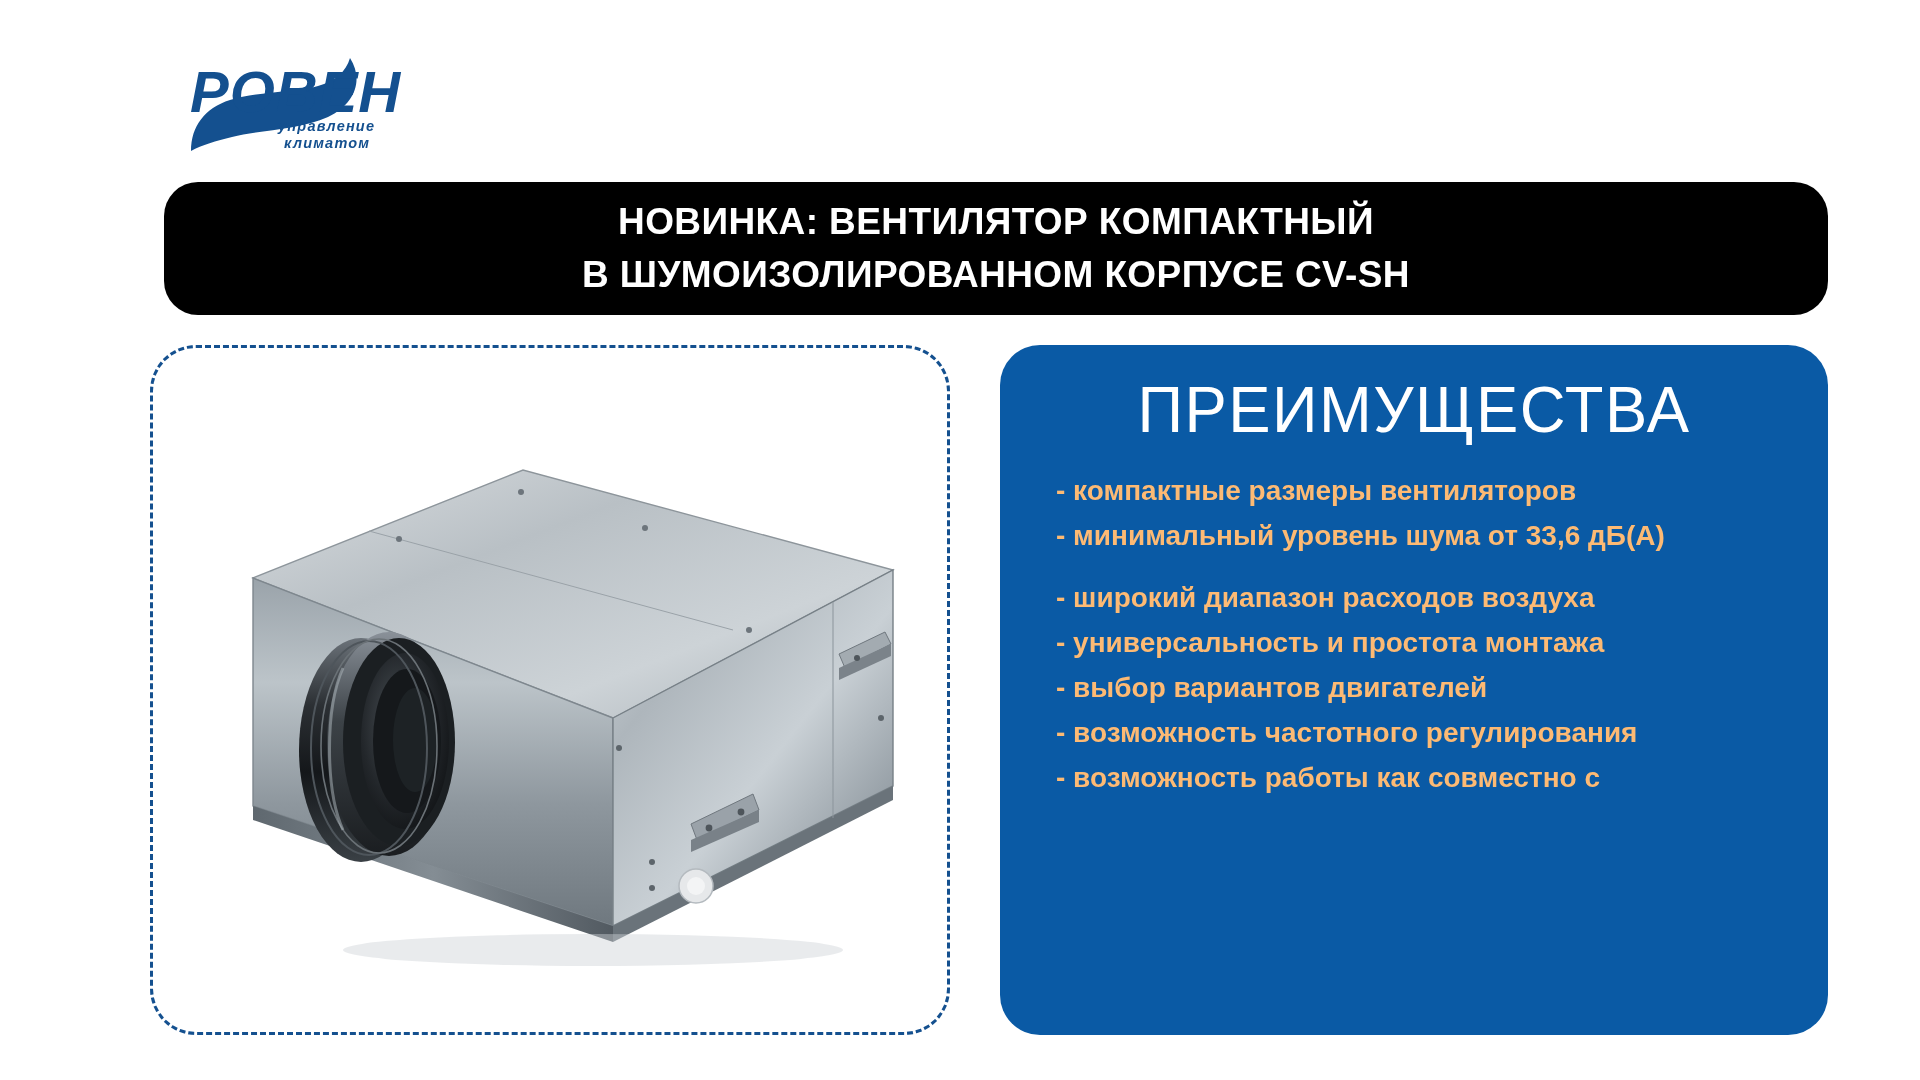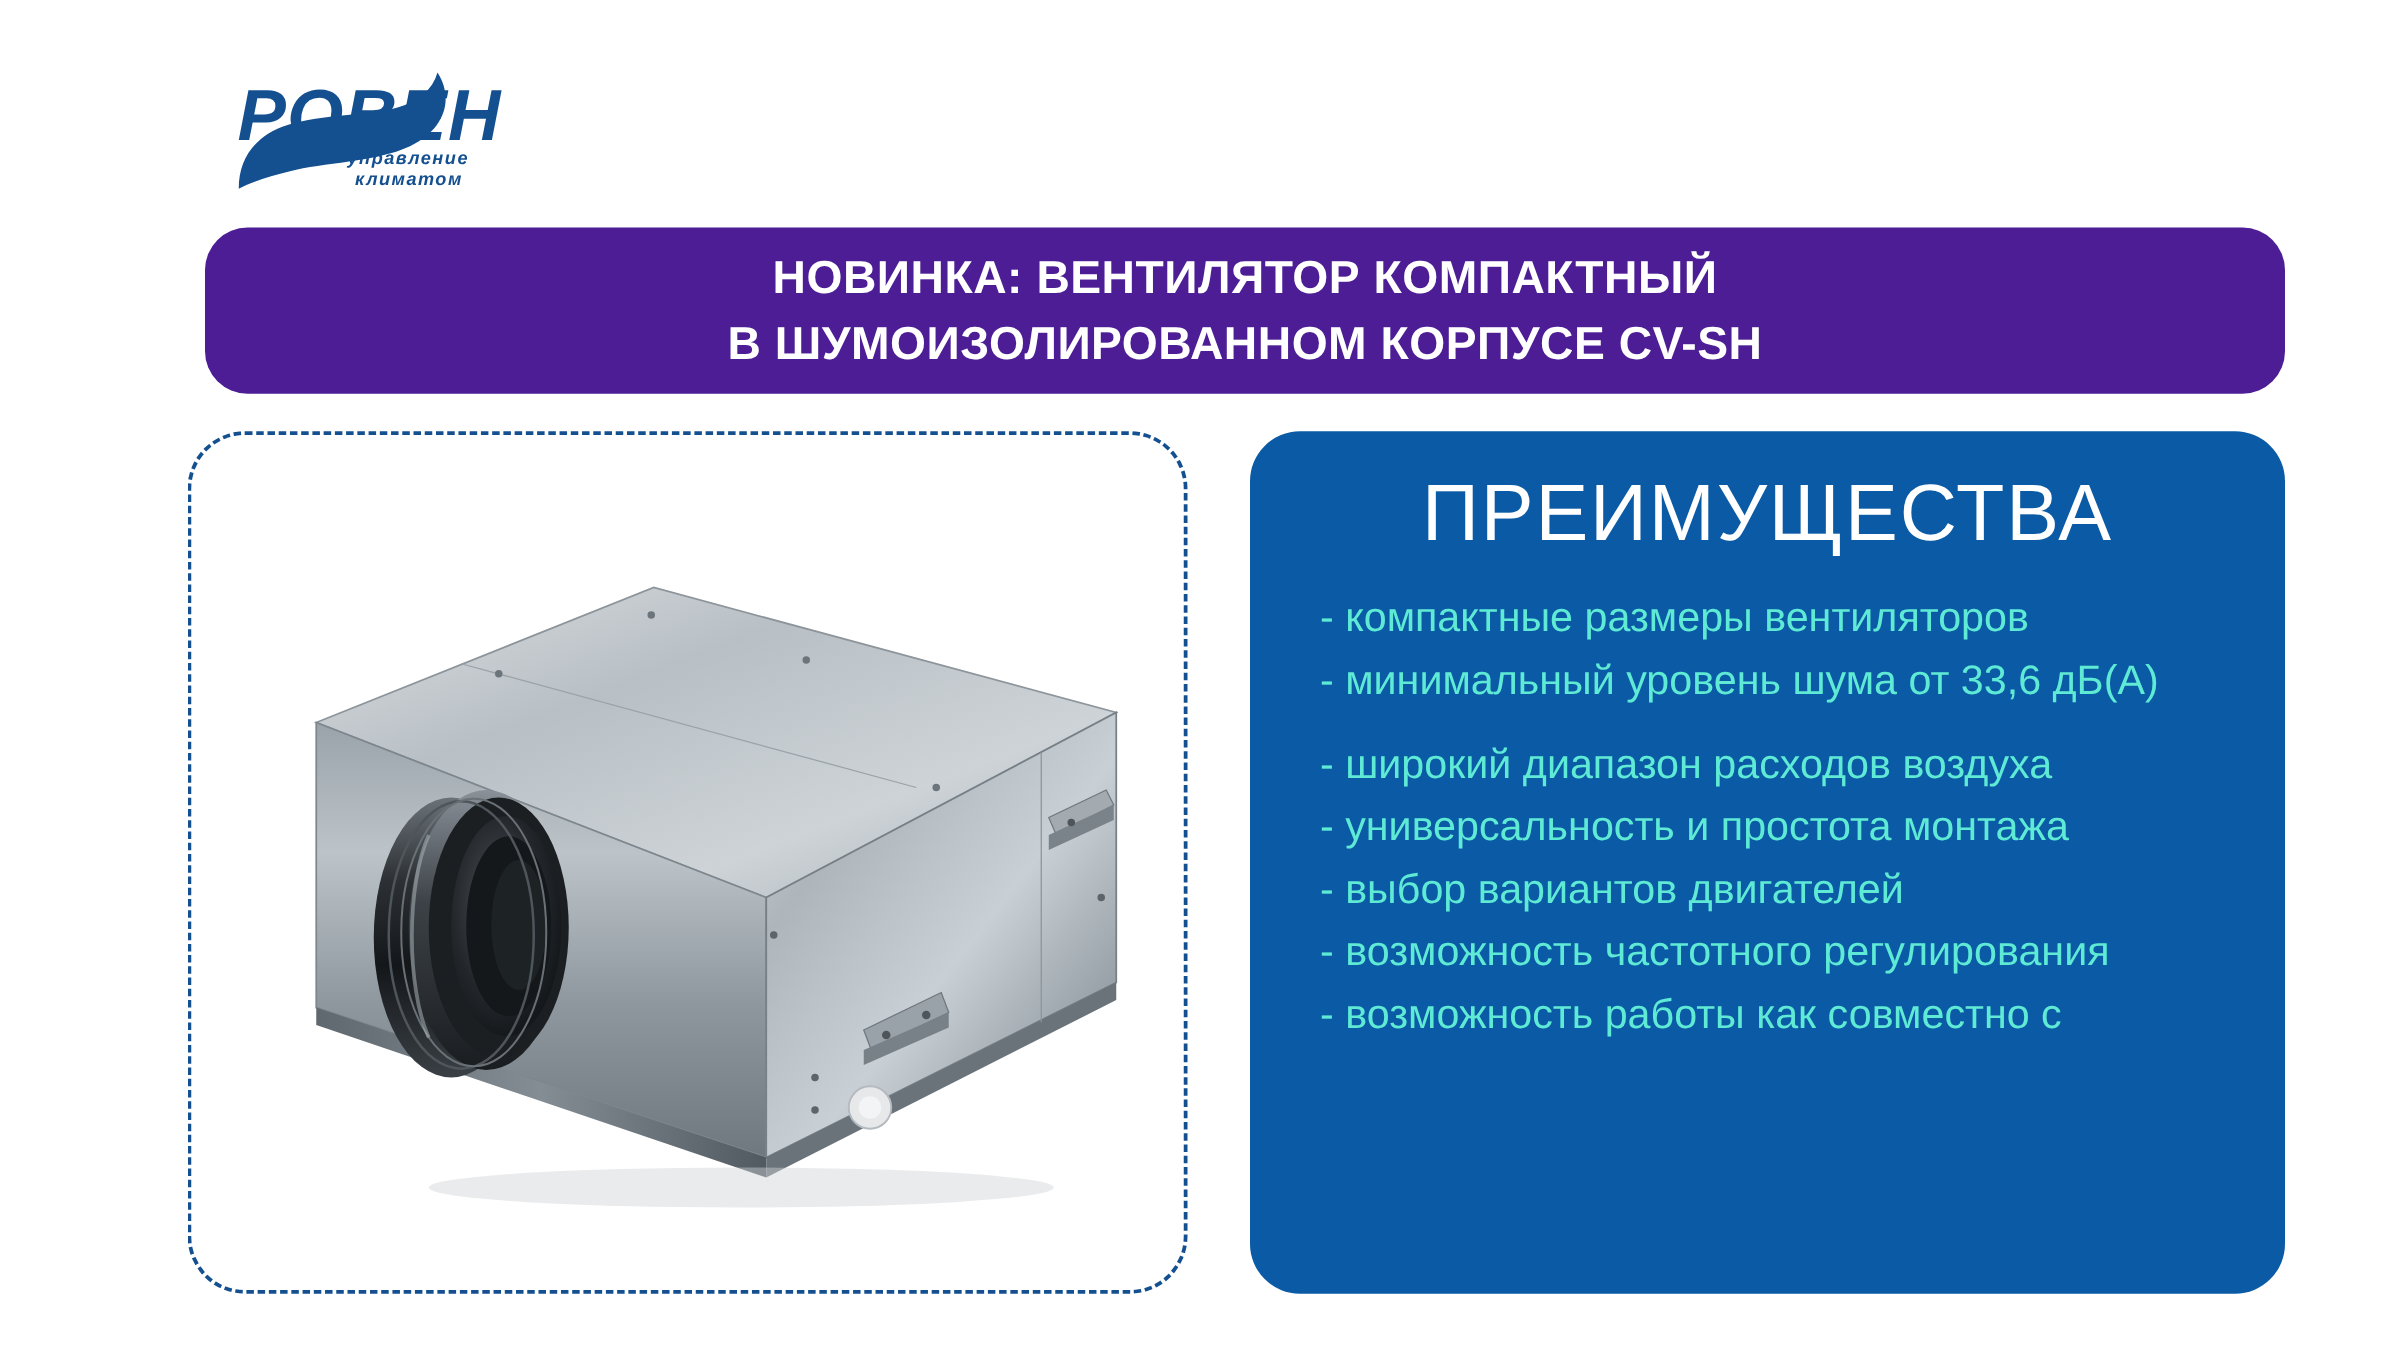--- a/index.html
+++ b/index.html
@@ -17,21 +17,21 @@
     left:150px; top:38px;
     width:270px; height:115px;text-decoration:underline;
   }
   #logo-svg { display:block; width:270px; height:115px; }
 
   
   #title-banner {
     position:absolute;
     left:164px; top:182px;
     width:1664px; height:133px;
-    background:#4c1d95;
+    background:#000000;
     border-radius:34px;
     display:flex;
     flex-direction:column;
     align-items:center;
     justify-content:center;
   }
   .title-line {
     color:#ffffff;
     font-weight:bold;
     font-size:37px;
@@ -75,23 +75,23 @@
     line-height:1.12;
     white-space:nowrap;
     transform:scaleX(0.99);
   }
   #advantages-list {
     margin-top:22px;
     padding-left:22px;
     list-style:none;
   }
   #advantages-list li {
-    color:#5eead4;
-    font-size:33px;
-    font-weight:400;
+    color:#fdba74;
+    font-size:28px;
+    font-weight:700;
     line-height:1.0;
     padding:8.5px 0;
     white-space:nowrap;
   }
   #advantages-list li .cont {
     display:block;
     padding-top:14px;
   }
 </style>
 </head>

